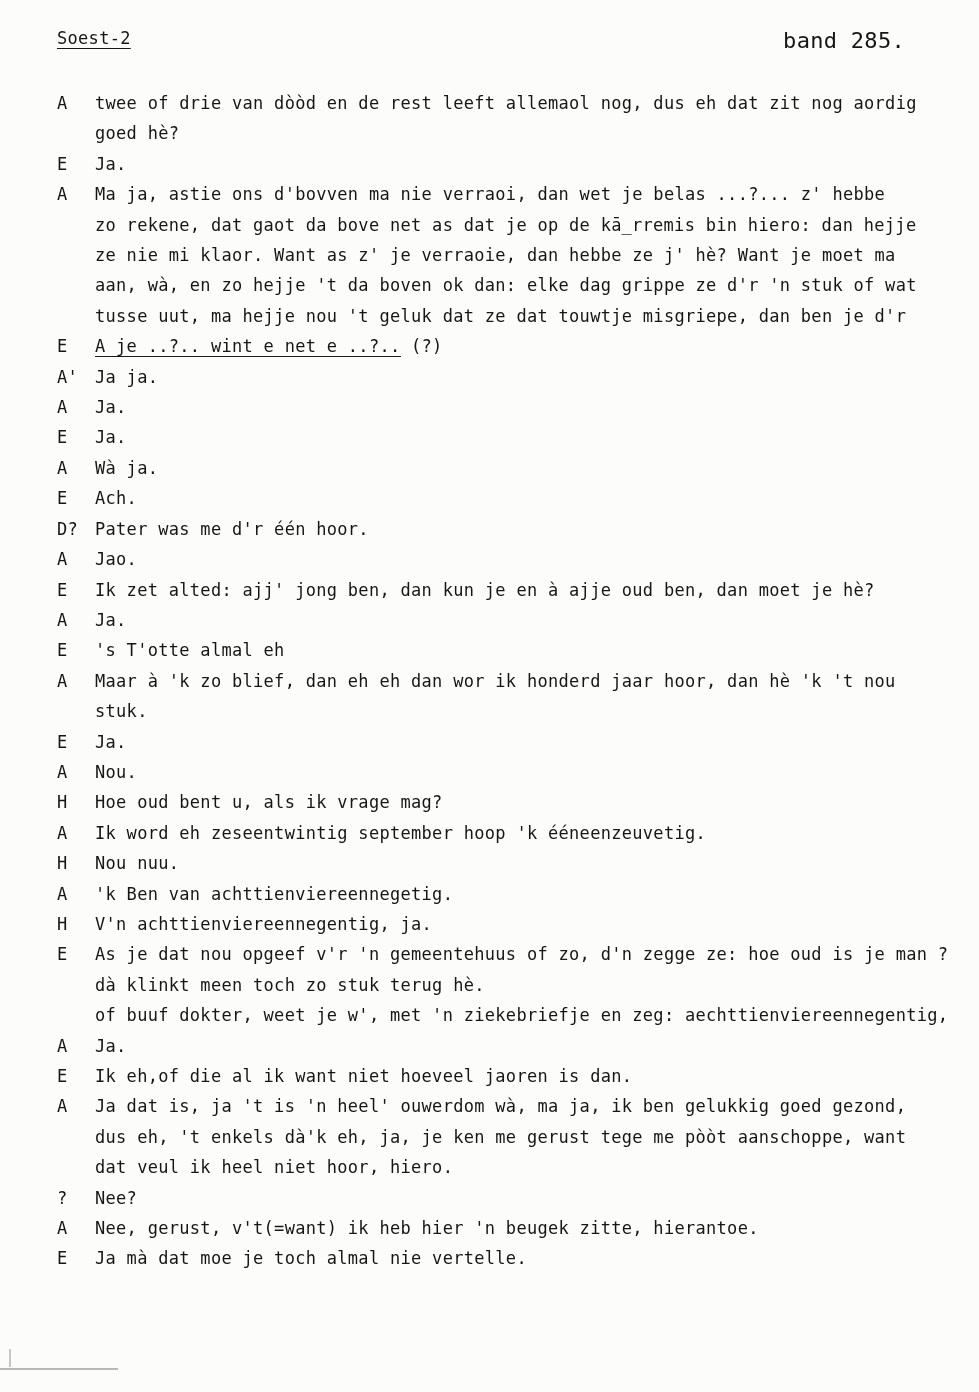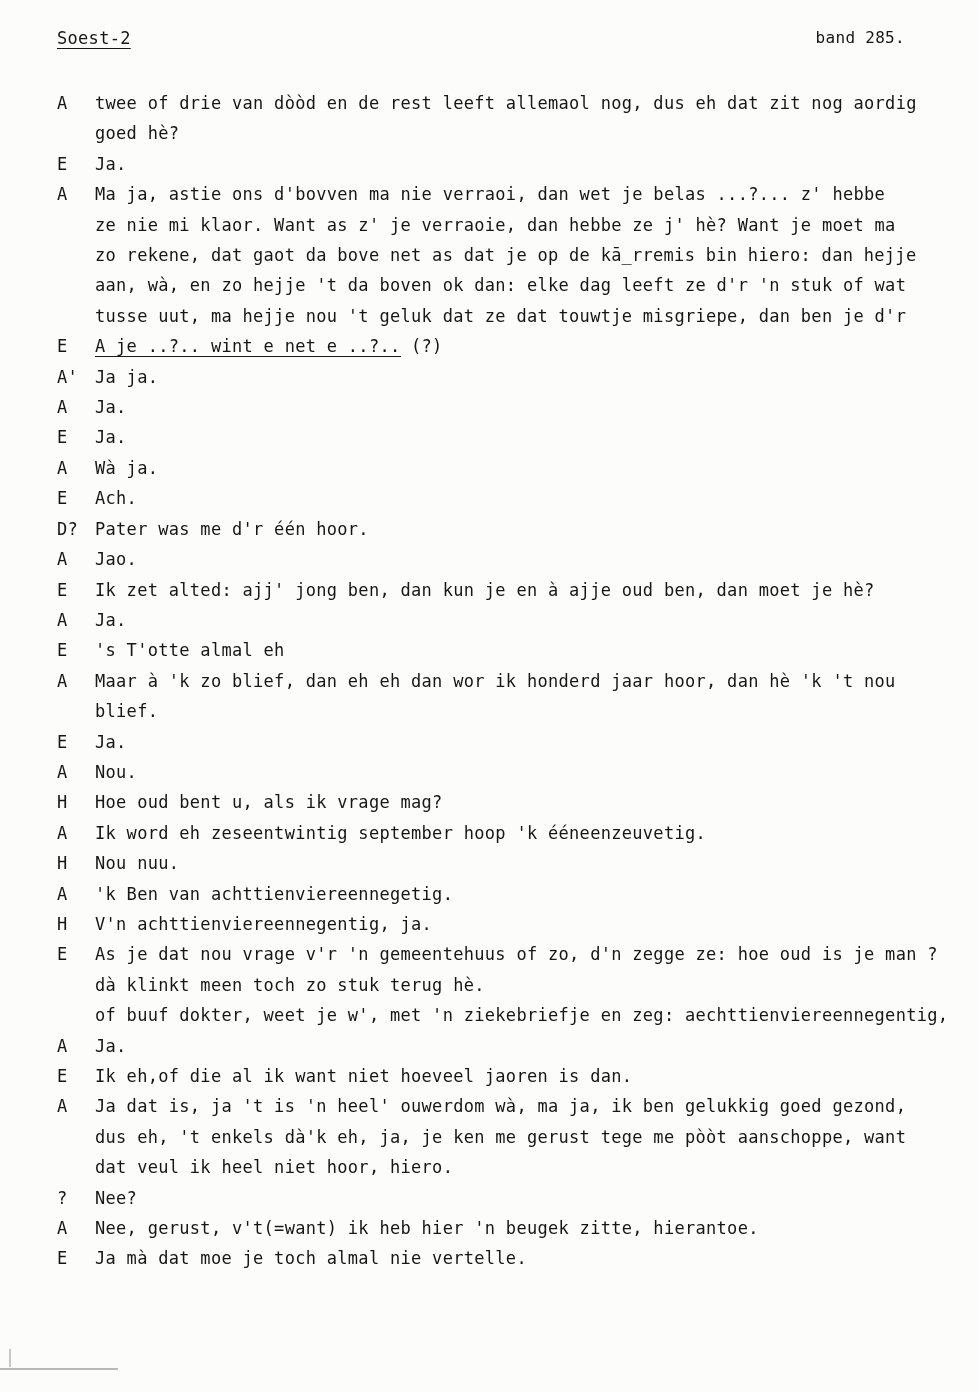--- a/index.html
+++ b/index.html
@@ -9,21 +9,21 @@
     font-family:"DejaVu Sans Mono","Liberation Mono",monospace;
     color:#161616;
     overflow:hidden;
   }
   .page{position:absolute;inset:0;background:#fcfcfa;}
   .header-left{
     position:absolute;left:57px;top:28px;font-size:17px;letter-spacing:.3px;
     text-decoration:underline;text-underline-offset:4px;white-space:pre;
   }
   .header-right{
-    position:absolute;right:74px;top:28px;font-size:16px;letter-spacing:.3px;white-space:pre;
+    position:absolute;right:74px;top:28px;font-size:22px;letter-spacing:.3px;white-space:pre;
   }
   .transcript{position:absolute;top:88px;left:0;right:0;}
   .row{display:flex;line-height:30.4px;font-size:17px;letter-spacing:.3px;white-space:pre;}
   .margin-cell{width:57px;padding-left:18px;box-sizing:border-box;flex:none;}
   .speaker-cell{width:38px;flex:none;}
   .text-cell{flex:1;min-width:0;}
   .u{border-bottom:1.6px solid #1a1a1a;text-align:center;}
   .scan-artifact{
     position:absolute;left:0;top:1368px;width:118px;height:1.6px;
     background:#b9b9b6;
@@ -61,34 +61,34 @@
 
   <div class="row">
     <span class="margin-cell"></span>
     <span class="speaker-cell">A</span>
     <span class="text-cell">Ma ja, astie ons d'bovven ma nie verraoi, dan wet je belas ...?... z' hebbe</span>
   </div>
 
   <div class="row">
     <span class="margin-cell"></span>
     <span class="speaker-cell"></span>
+    <span class="text-cell">zo rekene, dat gaot da bove net as dat je op de kā̲rremis bin hiero: dan hejje</span>
+  </div>
+
+  <div class="row">
+    <span class="margin-cell"></span>
+    <span class="speaker-cell"></span>
     <span class="text-cell">ze nie mi klaor. Want as z' je verraoie, dan hebbe ze j' hè? Want je moet ma</span>
   </div>
 
-  <div class="row">
-    <span class="margin-cell"></span>
-    <span class="speaker-cell"></span>
-    <span class="text-cell">zo rekene, dat gaot da bove net as dat je op de kā̲rremis bin hiero: dan hejje</span>
-  </div>
-
-
-  <div class="row">
-    <span class="margin-cell"></span>
-    <span class="speaker-cell"></span>
-    <span class="text-cell">aan, wà, en zo hejje 't da boven ok dan: elke dag leeft ze d'r 'n stuk of wat</span>
+
+  <div class="row">
+    <span class="margin-cell"></span>
+    <span class="speaker-cell"></span>
+    <span class="text-cell">aan, wà, en zo hejje 't da boven ok dan: elke dag grippe ze d'r 'n stuk of wat</span>
   </div>
 
   <div class="row">
     <span class="margin-cell"></span>
     <span class="speaker-cell"></span>
     <span class="text-cell">tusse uut, ma hejje nou 't geluk dat ze dat touwtje misgriepe, dan ben je d'r</span>
   </div>
 
 
   <div class="row">
@@ -159,21 +159,21 @@
 
   <div class="row">
     <span class="margin-cell"></span>
     <span class="speaker-cell">A</span>
     <span class="text-cell">Maar à 'k zo blief, dan eh eh dan wor ik honderd jaar hoor, dan hè 'k 't nou</span>
   </div>
 
   <div class="row">
     <span class="margin-cell"></span>
     <span class="speaker-cell"></span>
-    <span class="text-cell">blief.</span>
+    <span class="text-cell">stuk.</span>
   </div>
 
   <div class="row">
     <span class="margin-cell"></span>
     <span class="speaker-cell">E</span>
     <span class="text-cell">Ja.</span>
   </div>
 
   <div class="row">
     <span class="margin-cell"></span>
@@ -207,21 +207,21 @@
 
   <div class="row">
     <span class="margin-cell"></span>
     <span class="speaker-cell">H</span>
     <span class="text-cell">V'n achttienviereennegentig, ja.</span>
   </div>
 
   <div class="row">
     <span class="margin-cell"></span>
     <span class="speaker-cell">E</span>
-    <span class="text-cell">As je dat nou vrage v'r 'n gemeentehuus of zo, d'n zegge ze: hoe oud is je man ?</span>
+    <span class="text-cell">As je dat nou opgeef v'r 'n gemeentehuus of zo, d'n zegge ze: hoe oud is je man ?</span>
   </div>
 
   <div class="row">
     <span class="margin-cell"></span>
     <span class="speaker-cell"></span>
     <span class="text-cell">dà klinkt meen toch zo stuk terug hè.</span>
   </div>
 
   <div class="row">
     <span class="margin-cell"></span>

